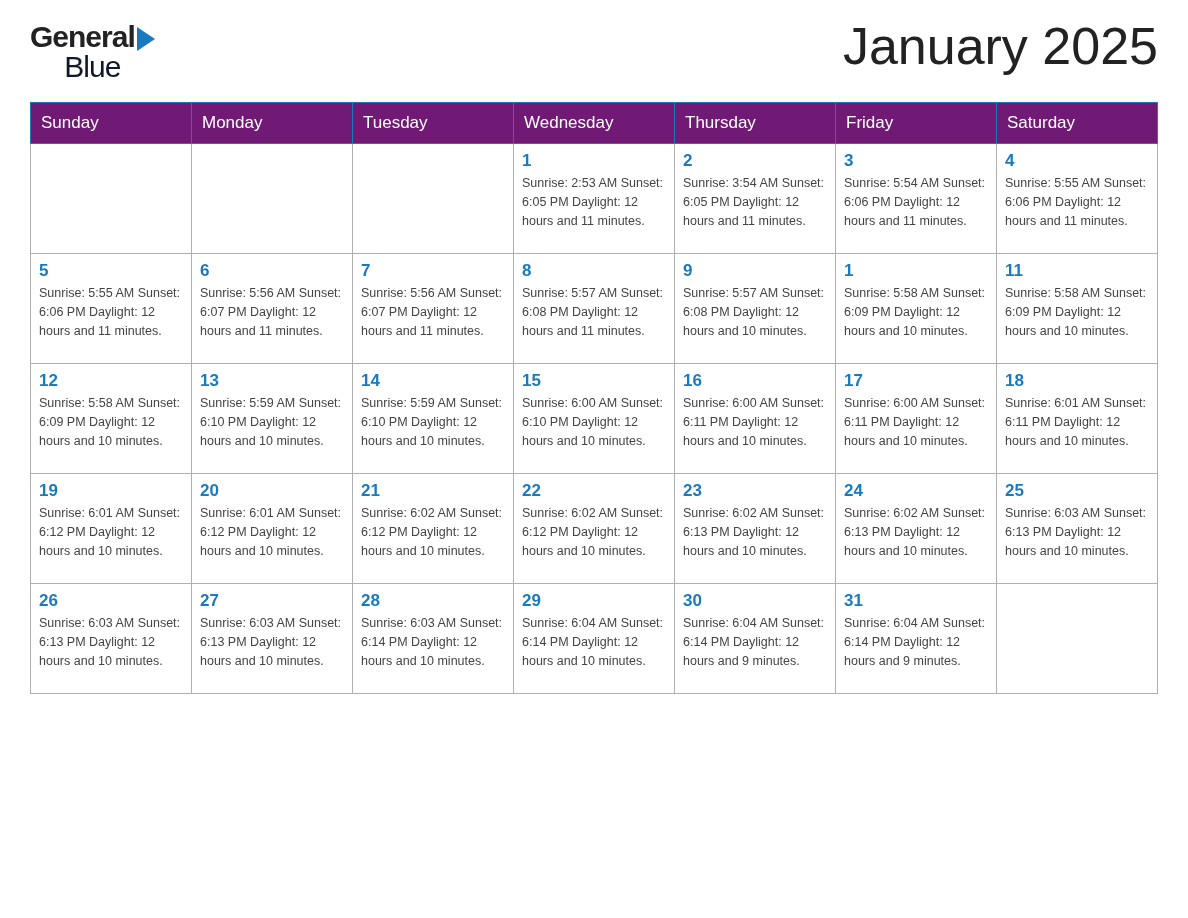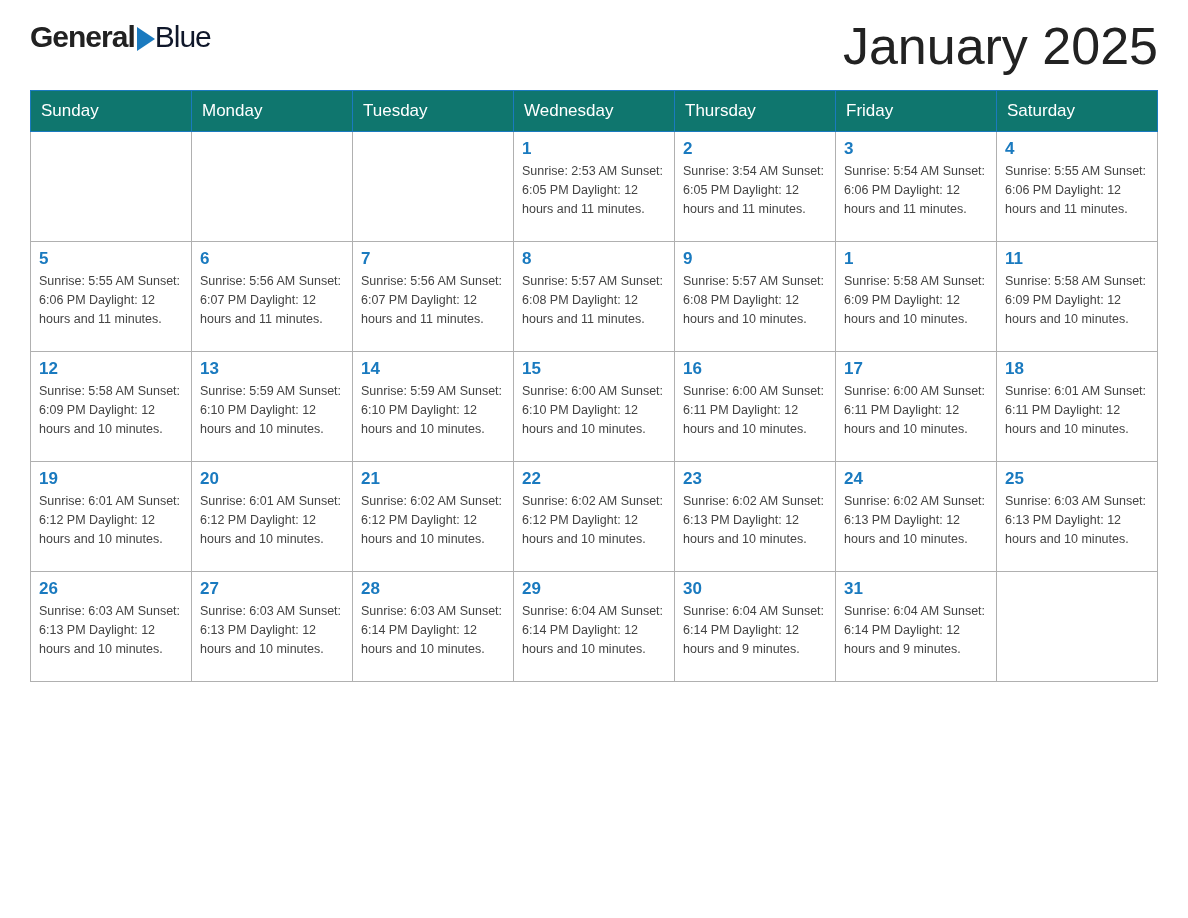--- a/index.html
+++ b/index.html
@@ -30,21 +30,21 @@
       font-size: 22px;
       font-weight: 400;
       color: #555;
       margin-top: 6px;
     }
     .calendar {
       width: 100%;
       border-collapse: collapse;
     }
     .calendar thead tr th {
-      background-color: #0f766e;
+      background-color: #701a75;
       color: #fff;
       font-size: 17px;
       font-weight: 500;
       padding: 10px 10px;
       text-align: left;
       border: 1px solid #1a7abf;
     }
     .calendar tbody tr td {
       vertical-align: top;
       border: 1px solid #b0b0b0;
@@ -63,22 +63,22 @@
     .day-info {
       font-size: 12.5px;
       color: #444;
       line-height: 1.5;
     }
     .calendar tbody tr:not(:last-child) td {
       border-bottom: 1px solid #b0b0b0;
     }
     .logo-wrapper {
       display: flex;
-      flex-direction: row;
-      align-items: flex-end;
+      flex-direction: column;
+      align-items: center;
     }
     .logo-line1 {
       display: flex;
       align-items: center;
     }
     .logo-text-general {
       font-size: 30px;
       font-weight: bold;
       color: #222;
       letter-spacing: -1px;

